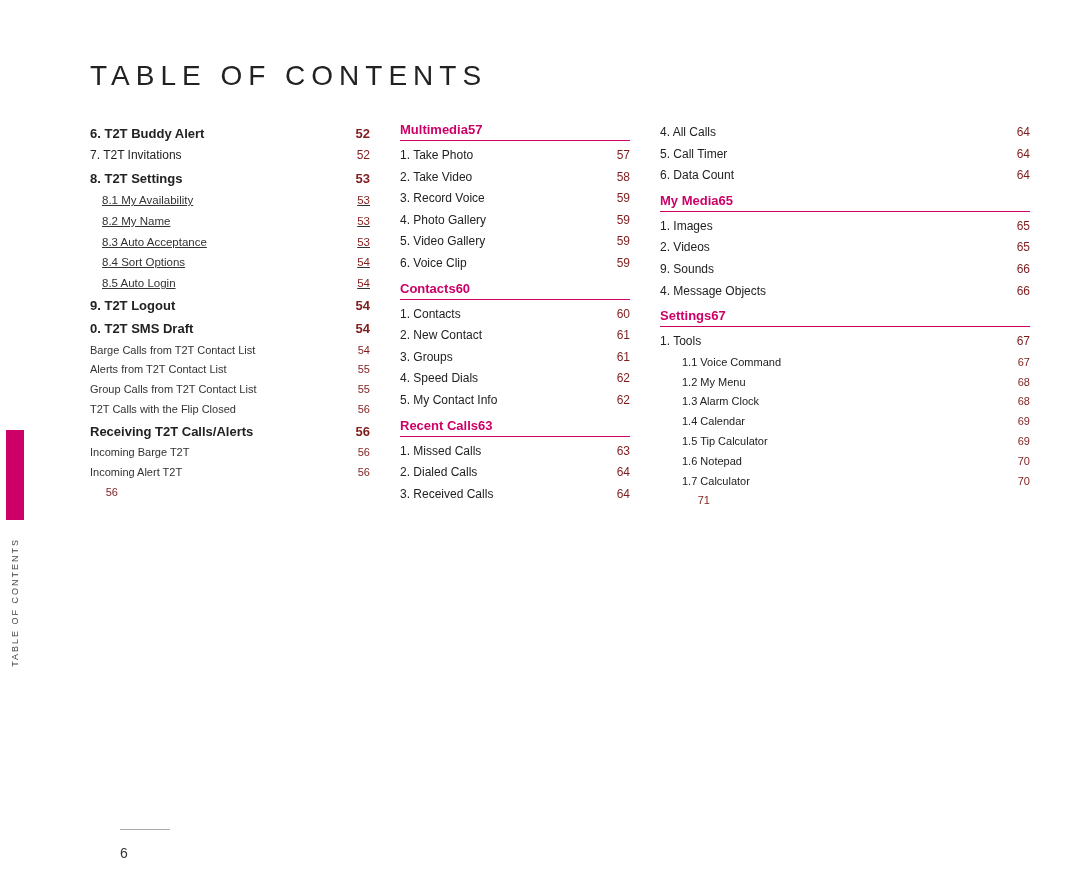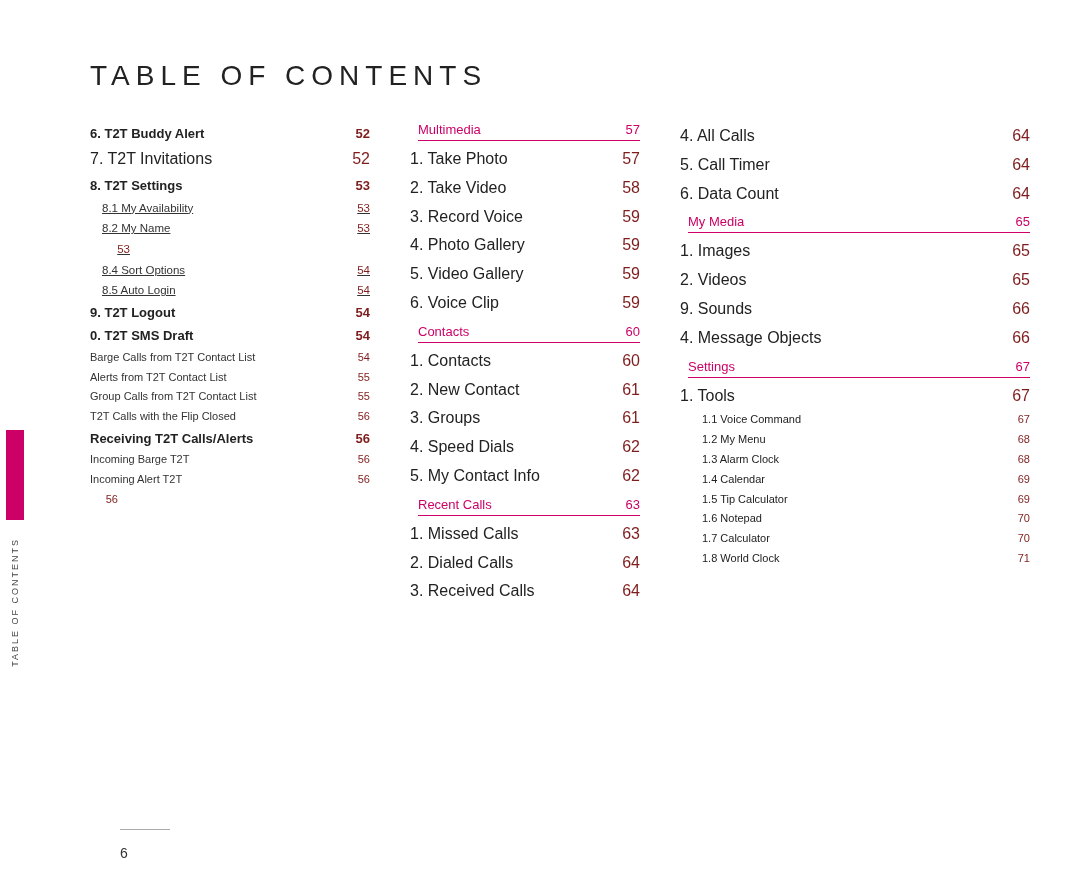--- a/index.html
+++ b/index.html
@@ -58,50 +58,48 @@
       font-size: 28px;
       font-weight: 300;
       letter-spacing: 6px;
       color: #222;
       margin-bottom: 30px;
       text-transform: uppercase;
     }
 
     .columns-wrapper {
       display: flex;
-      gap: 10px;
+      gap: 0;
       width: 100%;
     }
 
     .column {
       flex: 1;
       padding-right: 10px;
     }
 
     .column:not(:last-child) {
       border-right: none;
     }
 
     
     .toc-section-header {
       color: #cc0066;
       font-size: 13px;
-      font-weight: 400;
+      font-weight: 700;
       border-bottom: 1px solid #cc0066;
       padding-bottom: 3px;
       margin-bottom: 4px;
       display: flex;
-      justify-content: space-between;
-      margin-left: 8px;
     }
 
     .toc-entry {
       display: flex;
       justify-content: space-between;
-      font-size: 16px;
+      font-size: 12px;
       color: #222;
       line-height: 1.8;
       padding-left: 0;
     }
 
     .toc-entry.bold {
       font-weight: 700;
       font-size: 13px;
     }
 
@@ -183,20 +181,21 @@
             </div>
             <div class="toc-entry sub">
               <span class="label">8.1 My Availability</span>
               <span class="num">53</span>
             </div>
             <div class="toc-entry sub">
               <span class="label">8.2 My Name</span>
               <span class="num">53</span>
             </div>
             <div class="toc-entry sub">
+              <span class="label">8.3 Auto Acceptance</span>
               <span class="num">53</span>
             </div>
             <div class="toc-entry sub">
               <span class="label">8.4 Sort Options</span>
               <span class="num">54</span>
             </div>
             <div class="toc-entry sub">
               <span class="label">8.5 Auto Login</span>
               <span class="num">54</span>
             </div>
@@ -383,21 +382,20 @@
             </div>
             <div class="toc-entry indent">
               <span class="label">1.6 Notepad</span>
               <span class="num">70</span>
             </div>
             <div class="toc-entry indent">
               <span class="label">1.7 Calculator</span>
               <span class="num">70</span>
             </div>
             <div class="toc-entry indent">
-              <span class="label">1.8 World Clock</span>
               <span class="num">71</span>
             </div>
           </div>
       </div>
 
     </div>
 
     <hr class="divider-line" style="position: absolute; bottom: 60px; left: 90px;">
     <div class="page-num">6</div>
   </div>

